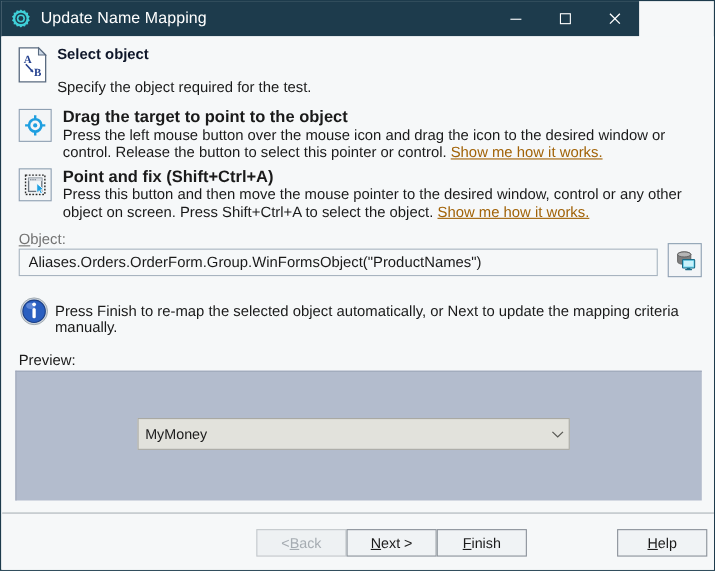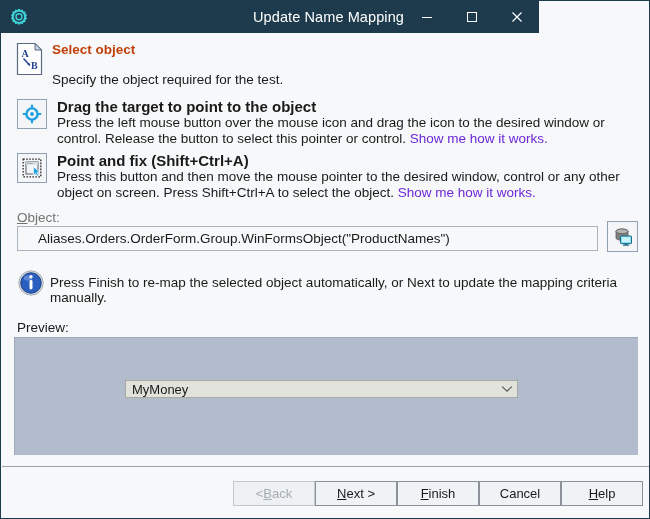--- a/index.html
+++ b/index.html
@@ -16,26 +16,25 @@
     height: 519px;
     box-sizing: border-box;
     background: #f6f8f9;
     border: 1px solid #1d3b4c;
     overflow: hidden;
   }
   
   #titlebar {
     position: absolute;
     left: 0; top: 0;
-    width: 538px;
+    width: 580px;
     height: 32px;
     background: #1d3b4c;
     display: flex;
     align-items: center;
-    text-align: right;
   }
   #title-icon {
     width: 18px;
     height: 18px;
     margin-left: 9px;
     margin-right: 9px;
     flex: 0 0 auto;
     display: block;
   }
   #title-text {
@@ -68,21 +67,21 @@
   #hdr-icon {
     position: absolute;
     left: 14px; top: 41px;
     width: 30px; height: 34px;
   }
   #hdr-title {
     position: absolute;
     left: 51px; top: 41px;
     font-size: 13.5px;
     font-weight: bold;
-    color: #c2410c;
+    color: #0f172a;
     text-align: right;
   }
   #hdr-sub {
     position: absolute;
     left: 51px; top: 59px;
     font-size: 13.5px;
     color: #1a1a1a;
     margin-top: 12px;
   }
 
@@ -104,21 +103,22 @@
     font-weight: bold;
     color: #1a1a1a;
   }
   .opt-desc {
     position: absolute;
     font-size: 13.5px;
     color: #1a1a1a;
     line-height: 16px;
   }
   .link {
-    color: #6d28d9;
+    color: #a16207;
+    text-decoration: underline;
     cursor: pointer;
   }
 
   
   #object-label {
     position: absolute;
     left: 16px; top: 209px;
     font-size: 13.5px;
     color: #737373;
   }
@@ -126,21 +126,21 @@
     position: absolute;
     left: 16px; top: 225px;
     width: 581px;
     height: 25px;
     box-sizing: border-box;
     border: 1px solid #a8b4c0;
     background: #f6f8f9;
     font-family: "Liberation Sans", sans-serif;
     font-size: 13.5px;
     color: #1a1a1a;
-    padding: 0 20px;
+    padding: 0 8px;
     outline: none;
   }
   #object-picker {
     position: absolute;
     left: 606px; top: 220px;
     width: 31px; height: 31px;
     box-sizing: border-box;
     background: #f3f5f7;
     border: 1px solid #8ea0b2;
     display: flex;
@@ -175,21 +175,21 @@
     height: 118px;
     box-sizing: border-box;
     background: #b3bccd;
     border-top: 1px solid #9fa8ba;
     border-left: 1px solid #9fa8ba;
   }
   #preview-combo {
     position: absolute;
     left: 124px; top: 379px;
     width: 393px;
-    height: 18px;
+    height: 29px;
     box-sizing: border-box;
     background: #e2e2dc;
     border: 1px solid #a9a9a3;
     display: flex;
     align-items: center;
   }
   #preview-combo-text {
     font-size: 13px;
     color: #1a1a1a;
     padding-left: 6px;
@@ -366,24 +366,19 @@
   <div class="btn" style="left:314px;">
     <span></span>
       <span class="u">N</span>
       <span>ext &gt;</span>
   </div>
   <div class="btn" style="left:396px;">
     <span></span>
       <span class="u">F</span>
       <span>inish</span>
   </div>
-  <div class="btn" style="left:478px;">
-    <span>Cancel</span>
-      <span class="u"></span>
-      <span></span>
-  </div>
   <div class="btn" style="left:560px;">
     <span></span>
       <span class="u">H</span>
       <span>elp</span>
   </div>
 
 </div>
 
 </body></html>

